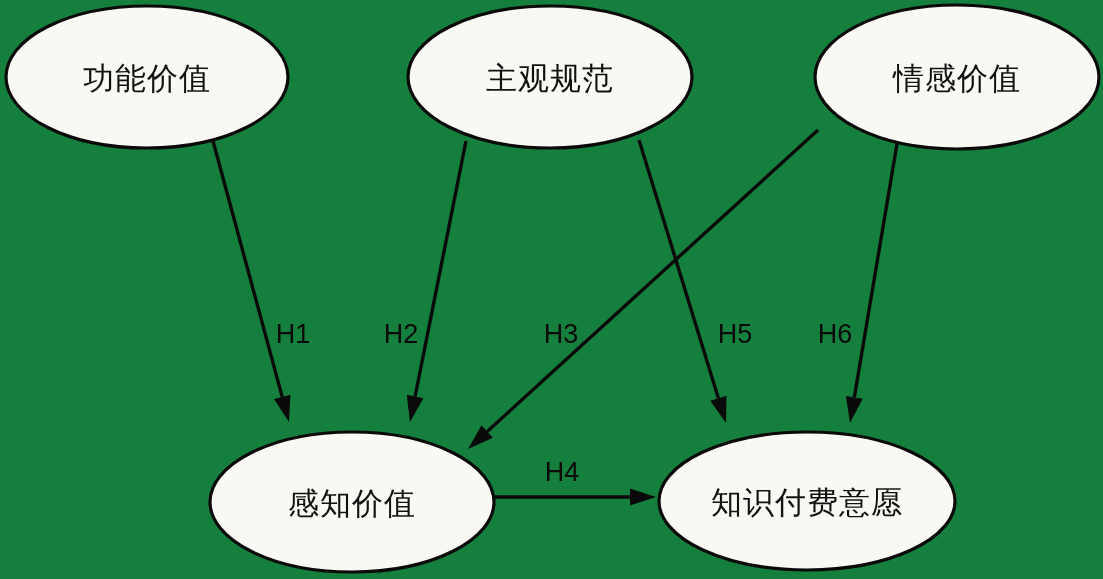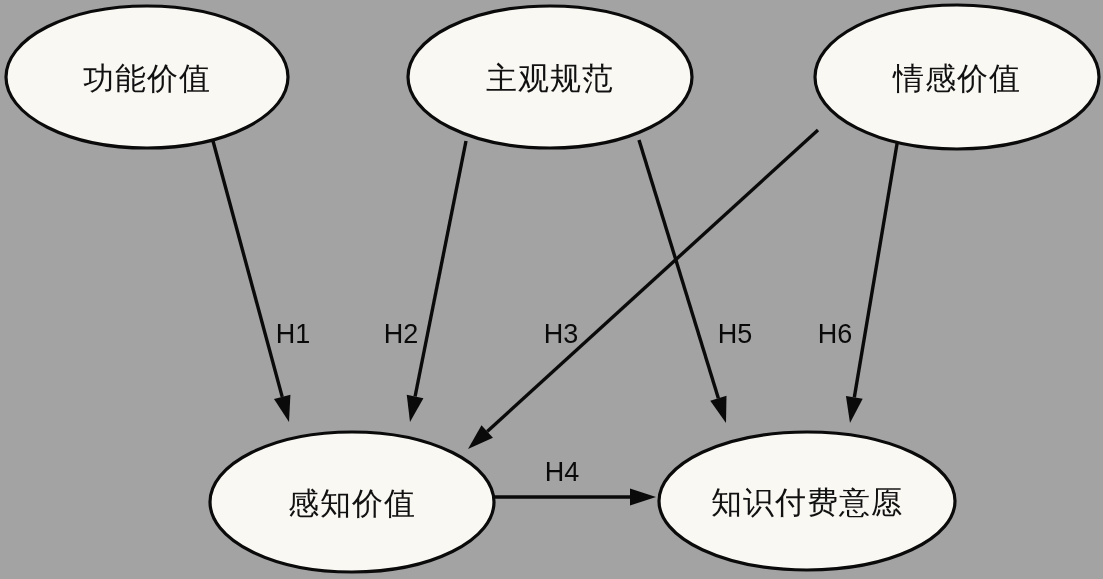--- a/index.html
+++ b/index.html
@@ -8,21 +8,21 @@
     padding: 0;
     background: #ffffff;
   }
   body {
     font-family: "Liberation Sans", "DejaVu Sans", sans-serif;
   }
   #diagram-root {
     position: relative;
     width: 1103px;
     height: 579px;
-    background: #a3a3a3;
+    background: #15803d;
     overflow: hidden;
   }
   #diagram-svg {
     position: absolute;
     top: 0;
     left: 0;
     width: 1103px;
     height: 579px;
     display: block;
   }

